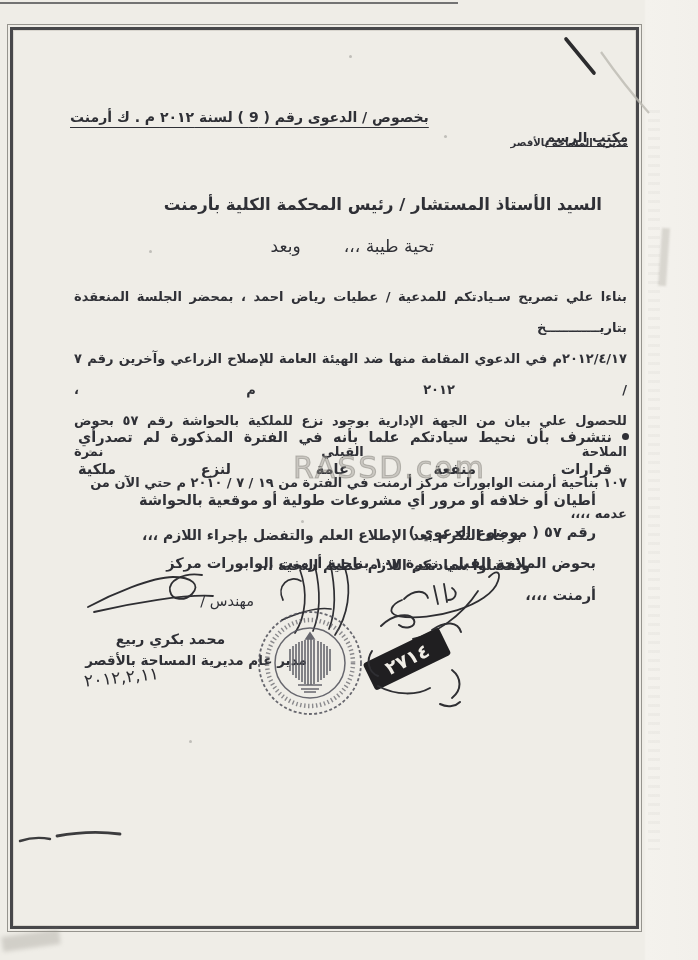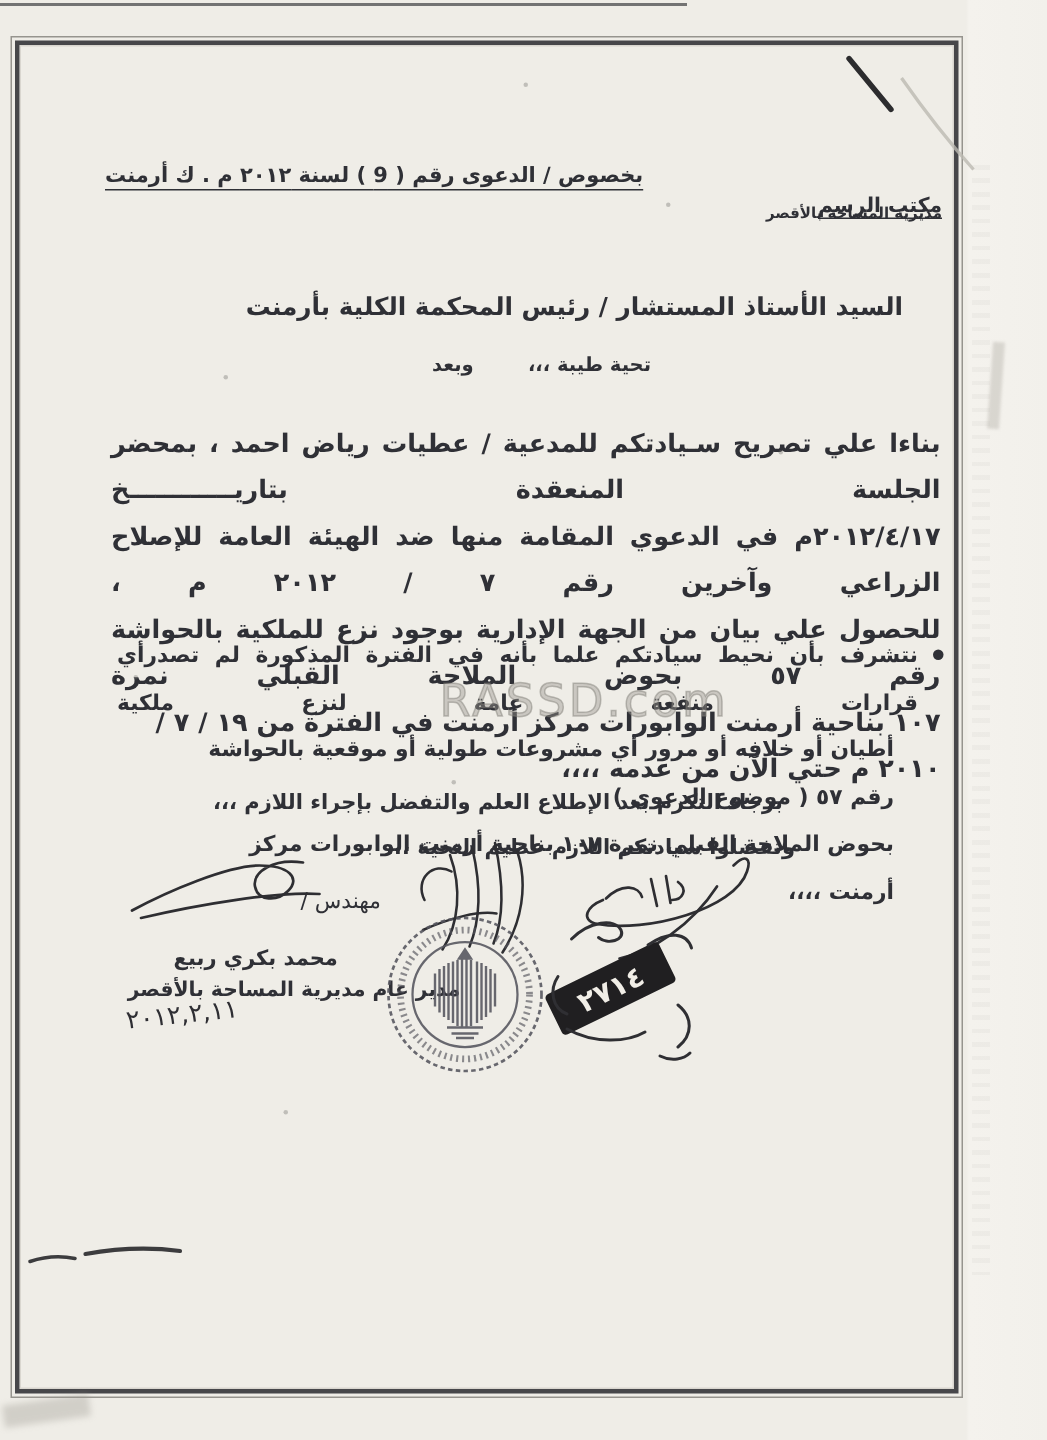--- a/index.html
+++ b/index.html
@@ -18,23 +18,23 @@
     border:3px solid #47474a;
     box-shadow:0 0 0 2px #efede7,0 0 0 3px #96948e, inset 0 0 0 1px #d9d6cf;
     background:transparent;
   }
   .top-scan-line{left:0;top:2px;width:458px;height:2px;background:#4a4a4c;opacity:.75;}
   
   .org{right:70px;top:120px;font-size:10px;font-weight:bold;margin-top:17px;}
   .office{right:70px;top:129px;font-size:13.5px;font-weight:bold;text-decoration:underline;text-underline-offset:4px;}
   .subject{left:70px;top:109px;font-size:14px;font-weight:bold;text-decoration:underline;text-underline-offset:5px;}
   .addressee{right:96px;top:195px;font-size:16.5px;font-weight:bold;letter-spacing:.2px;}
-  .salutation{right:264px;top:236px;font-size:13px;font-weight:bold;white-space:pre;}
+  .salutation{right:264px;top:236px;font-size:17px;font-weight:normal;white-space:pre;}
   
-  .para1{left:47px;right:71px;top:281px;font-size:17px;font-weight:bold;line-height:31px;margin-left:27px;}
+  .para1{left:47px;right:71px;top:281px;font-size:13px;font-weight:bold;line-height:31px;margin-left:27px;}
   .jline{text-align:justify;text-align-last:justify;}
   .rline{text-align:right;}
   .bullets{left:78px;right:86px;top:422px;font-size:14.5px;font-weight:bold;line-height:31.5px;}
   .bullets .ind{padding-right:16px;margin-left:43px;}
   .bullet-dot{position:absolute;right:-17px;top:11px;width:7px;height:7px;border-radius:50%;background:#2f3036;}
   
   .request{right:176px;top:527px;font-size:14px;font-weight:bold;}
   .regards{right:168px;top:557px;font-size:14px;font-weight:bold;}
   
   .sig-title{right:444px;top:593px;font-size:14.5px;font-weight:normal;}

